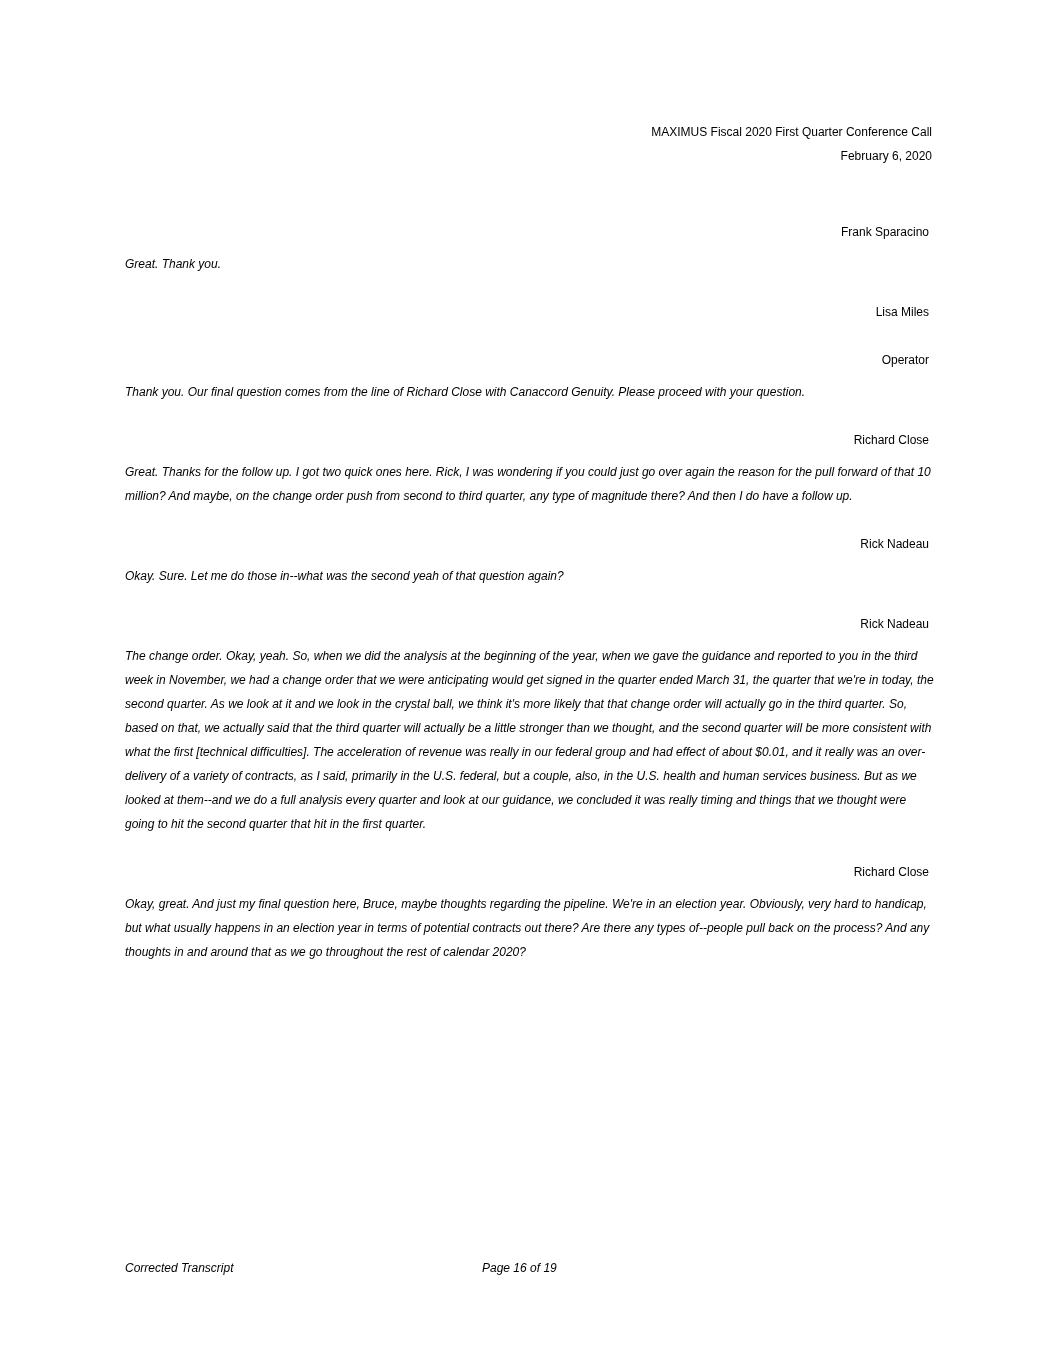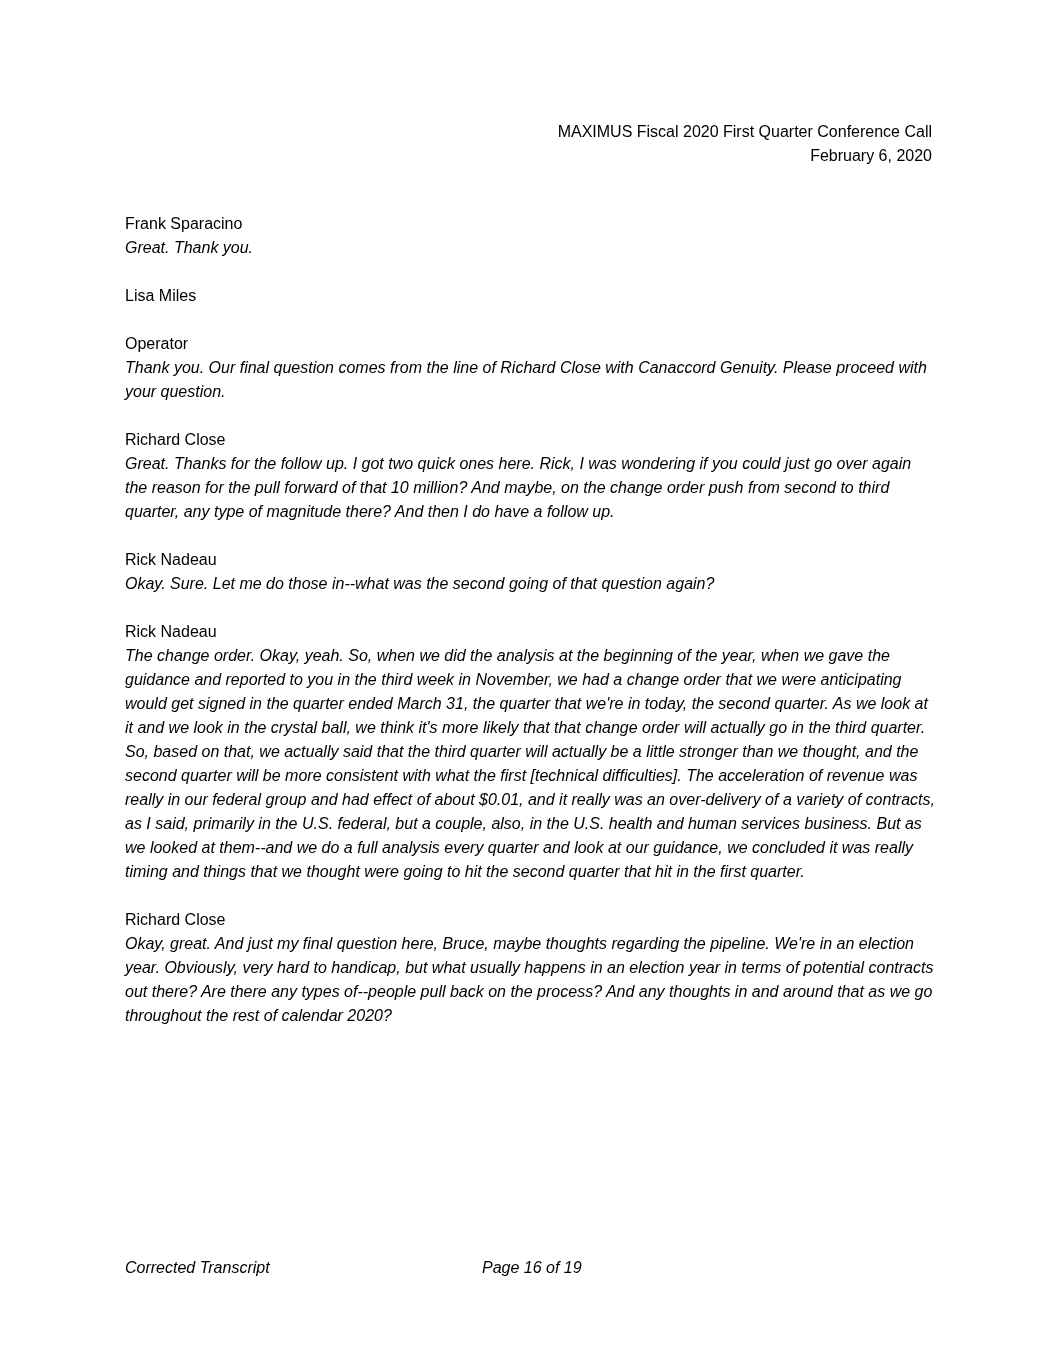--- a/index.html
+++ b/index.html
@@ -7,21 +7,21 @@
     padding: 0;
     background: #ffffff;
   }
   .page {
     position: relative;
     width: 1055px;
     height: 1365px;
     background: #ffffff;
     color: #000000;
     font-family: "Liberation Sans", "DejaVu Sans", sans-serif;
-    font-size: 16px;
+    font-size: 12px;
     line-height: 24px;
     overflow: hidden;
     box-sizing: border-box;
   }
   .doc-header {
     position: absolute;
     top: 120px;
     right: 123px;
     left: 125px;
     text-align: right;
@@ -31,21 +31,22 @@
   .transcript {
     position: absolute;
     top: 212px;
     left: 125px;
     width: 812px;
   }
   .speech-block {
     margin: 0 0 24px 0;
   }
   .speaker-name {
-    margin: 0;
+    margin: 8px;
+    text-align: right;
   }
   .speaker-text {
     margin: 0;
     font-style: italic;
   }
   .doc-footer {
     position: absolute;
     left: 0;
     right: 0;
     top: 1256px;
@@ -88,21 +89,21 @@
       <p class="speaker-text">Thank you. Our final question comes from the line of Richard Close with Canaccord Genuity. Please proceed with your question.</p>
     </div>
 
     <div class="speech-block">
       <p class="speaker-name">Richard Close</p>
       <p class="speaker-text">Great. Thanks for the follow up. I got two quick ones here. Rick, I was wondering if you could just go over again the reason for the pull forward of that 10 million? And maybe, on the change order push from second to third quarter, any type of magnitude there? And then I do have a follow up.</p>
     </div>
 
     <div class="speech-block">
       <p class="speaker-name">Rick Nadeau</p>
-      <p class="speaker-text">Okay. Sure. Let me do those in--what was the second going of that question again?</p>
+      <p class="speaker-text">Okay. Sure. Let me do those in--what was the second yeah of that question again?</p>
     </div>
 
 
     <div class="speech-block">
       <p class="speaker-name">Rick Nadeau</p>
       <p class="speaker-text">The change order. Okay, yeah. So, when we did the analysis at the beginning of the year, when we gave the guidance and reported to you in the third week in November, we had a change order that we were anticipating would get signed in the quarter ended March 31, the quarter that we're in today, the second quarter. As we look at it and we look in the crystal ball, we think it's more likely that that change order will actually go in the third quarter. So, based on that, we actually said that the third quarter will actually be a little stronger than we thought, and the second quarter will be more consistent with what the first [technical difficulties]. The acceleration of revenue was really in our federal group and had effect of about $0.01, and it really was an over-delivery of a variety of contracts, as I said, primarily in the U.S. federal, but a couple, also, in the U.S. health and human services business. But as we looked at them--and we do a full analysis every quarter and look at our guidance, we concluded it was really timing and things that we thought were going to hit the second quarter that hit in the first quarter.</p>
     </div>
 
     <div class="speech-block">
       <p class="speaker-name">Richard Close</p>

